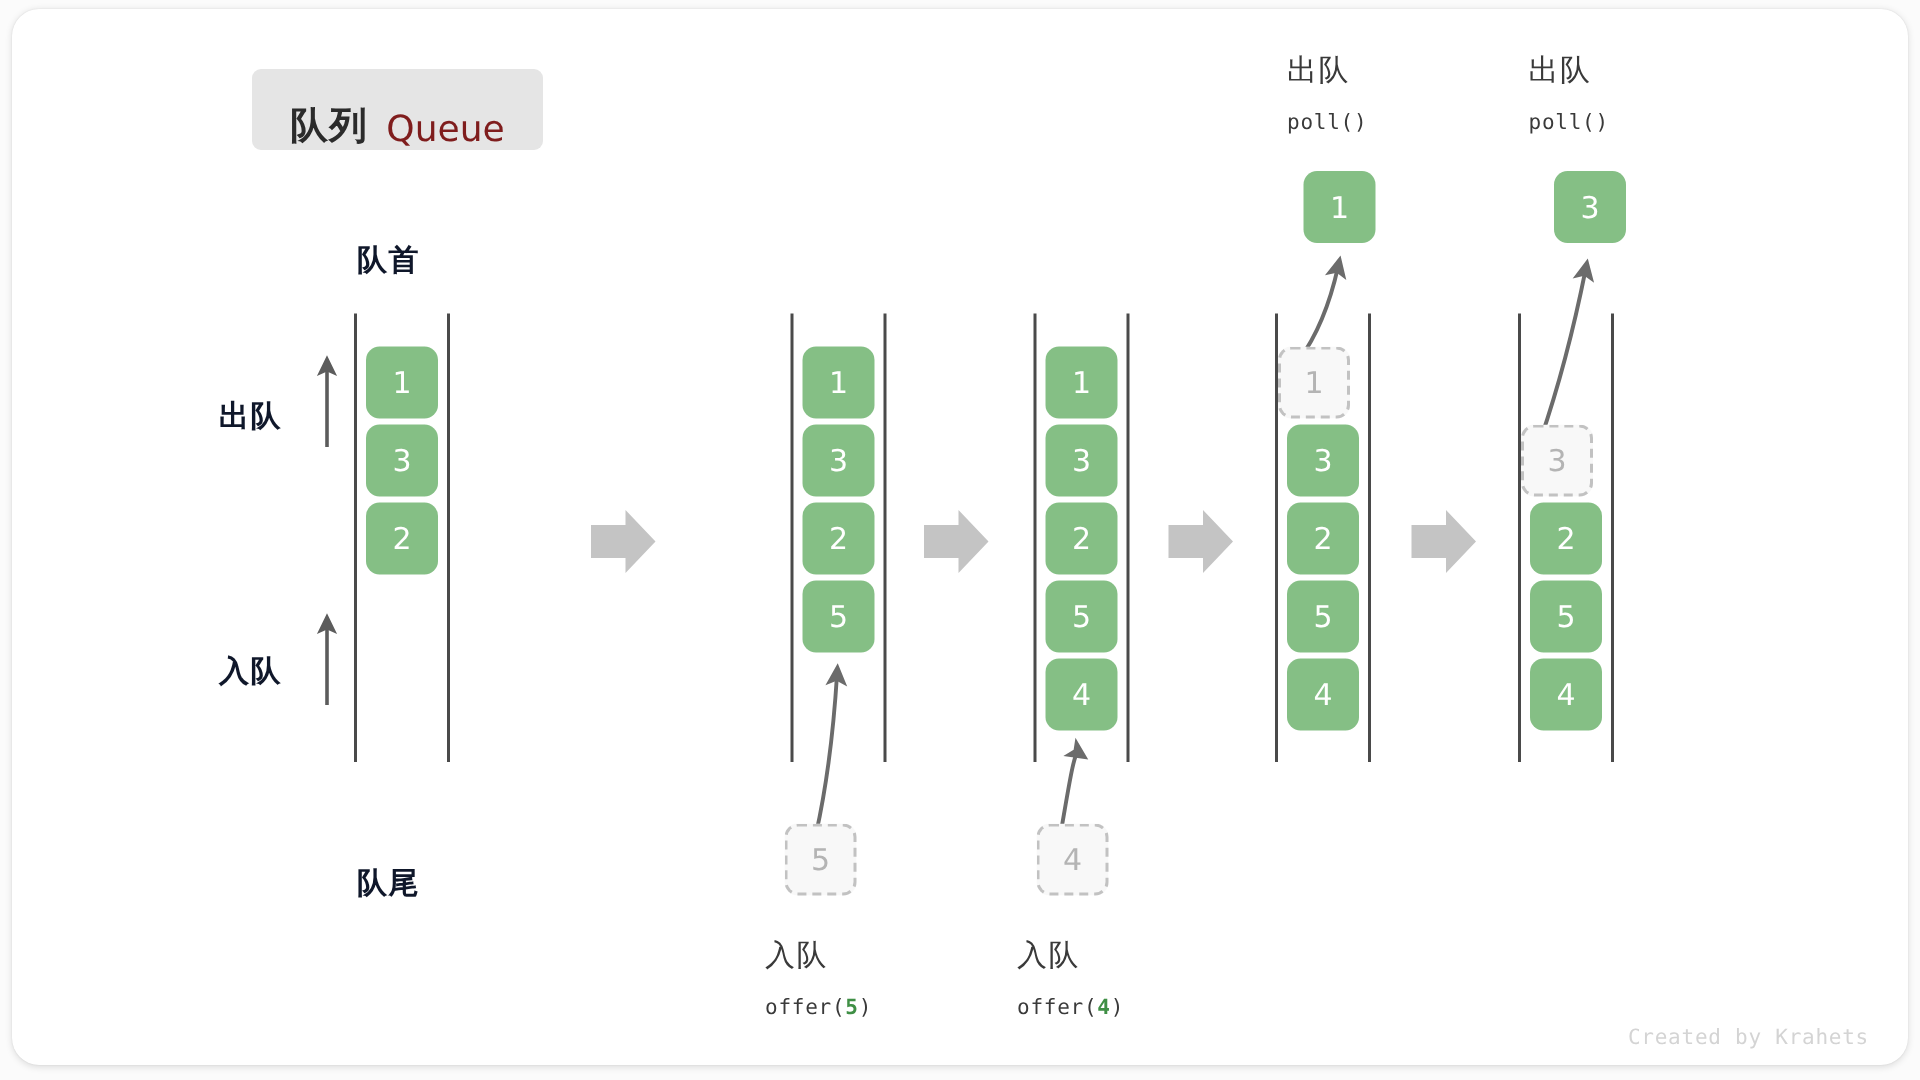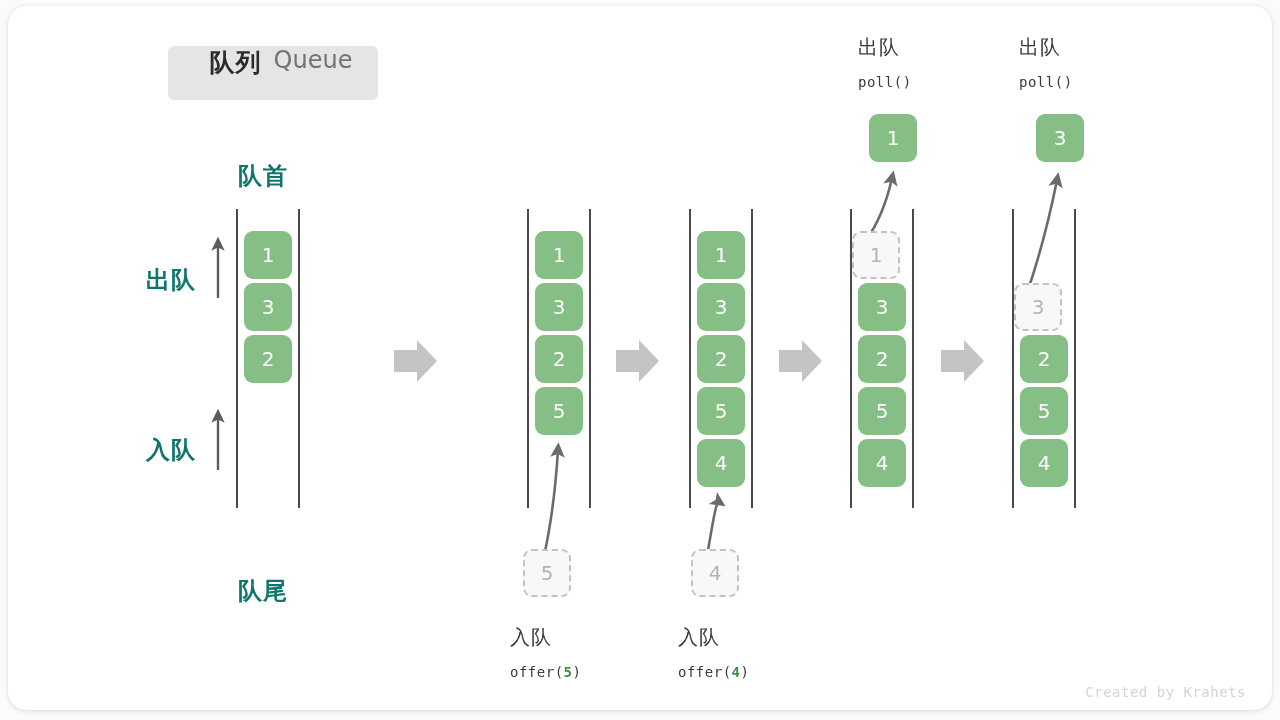--- a/index.html
+++ b/index.html
@@ -34,45 +34,44 @@
   
   #title-badge {
     position: absolute;
     left: 168px;
     top: 46px;
     width: 194px;
     height: 54px;
     background: #e5e5e5;
     border-radius: 6px;
     display: flex;
-    align-items: flex-start;
+    align-items: flex-end;
     justify-content: center;
     gap: 12px;
     white-space: nowrap;
-    padding-left: 16px;
   }
   #title-badge .cn {
     font-size: 25px;
     font-weight: bold;
     color: #2b2b2b;
     letter-spacing: 1px;
   }
   #title-badge .en {
     font-size: 24px;
-    color: #737373;
+    color: #7f1d1d;
     font-family: "DejaVu Sans", "Liberation Sans", sans-serif;
   }
 
   
   .abs { position: absolute; white-space: nowrap; }
 
   .label-cn-bold {
-    font-size: 24px;
+    font-size: 20px;
     font-weight: bold;
-    color: #0f766e;
+    color: #0f172a;
     letter-spacing: 1px;
   }
 
   .caption {
     font-size: 20px;
     color: #3a3a3a;
     line-height: 35px;
     text-align: left;
   }
   .caption .cn { font-weight: normal; letter-spacing: 1px; }

